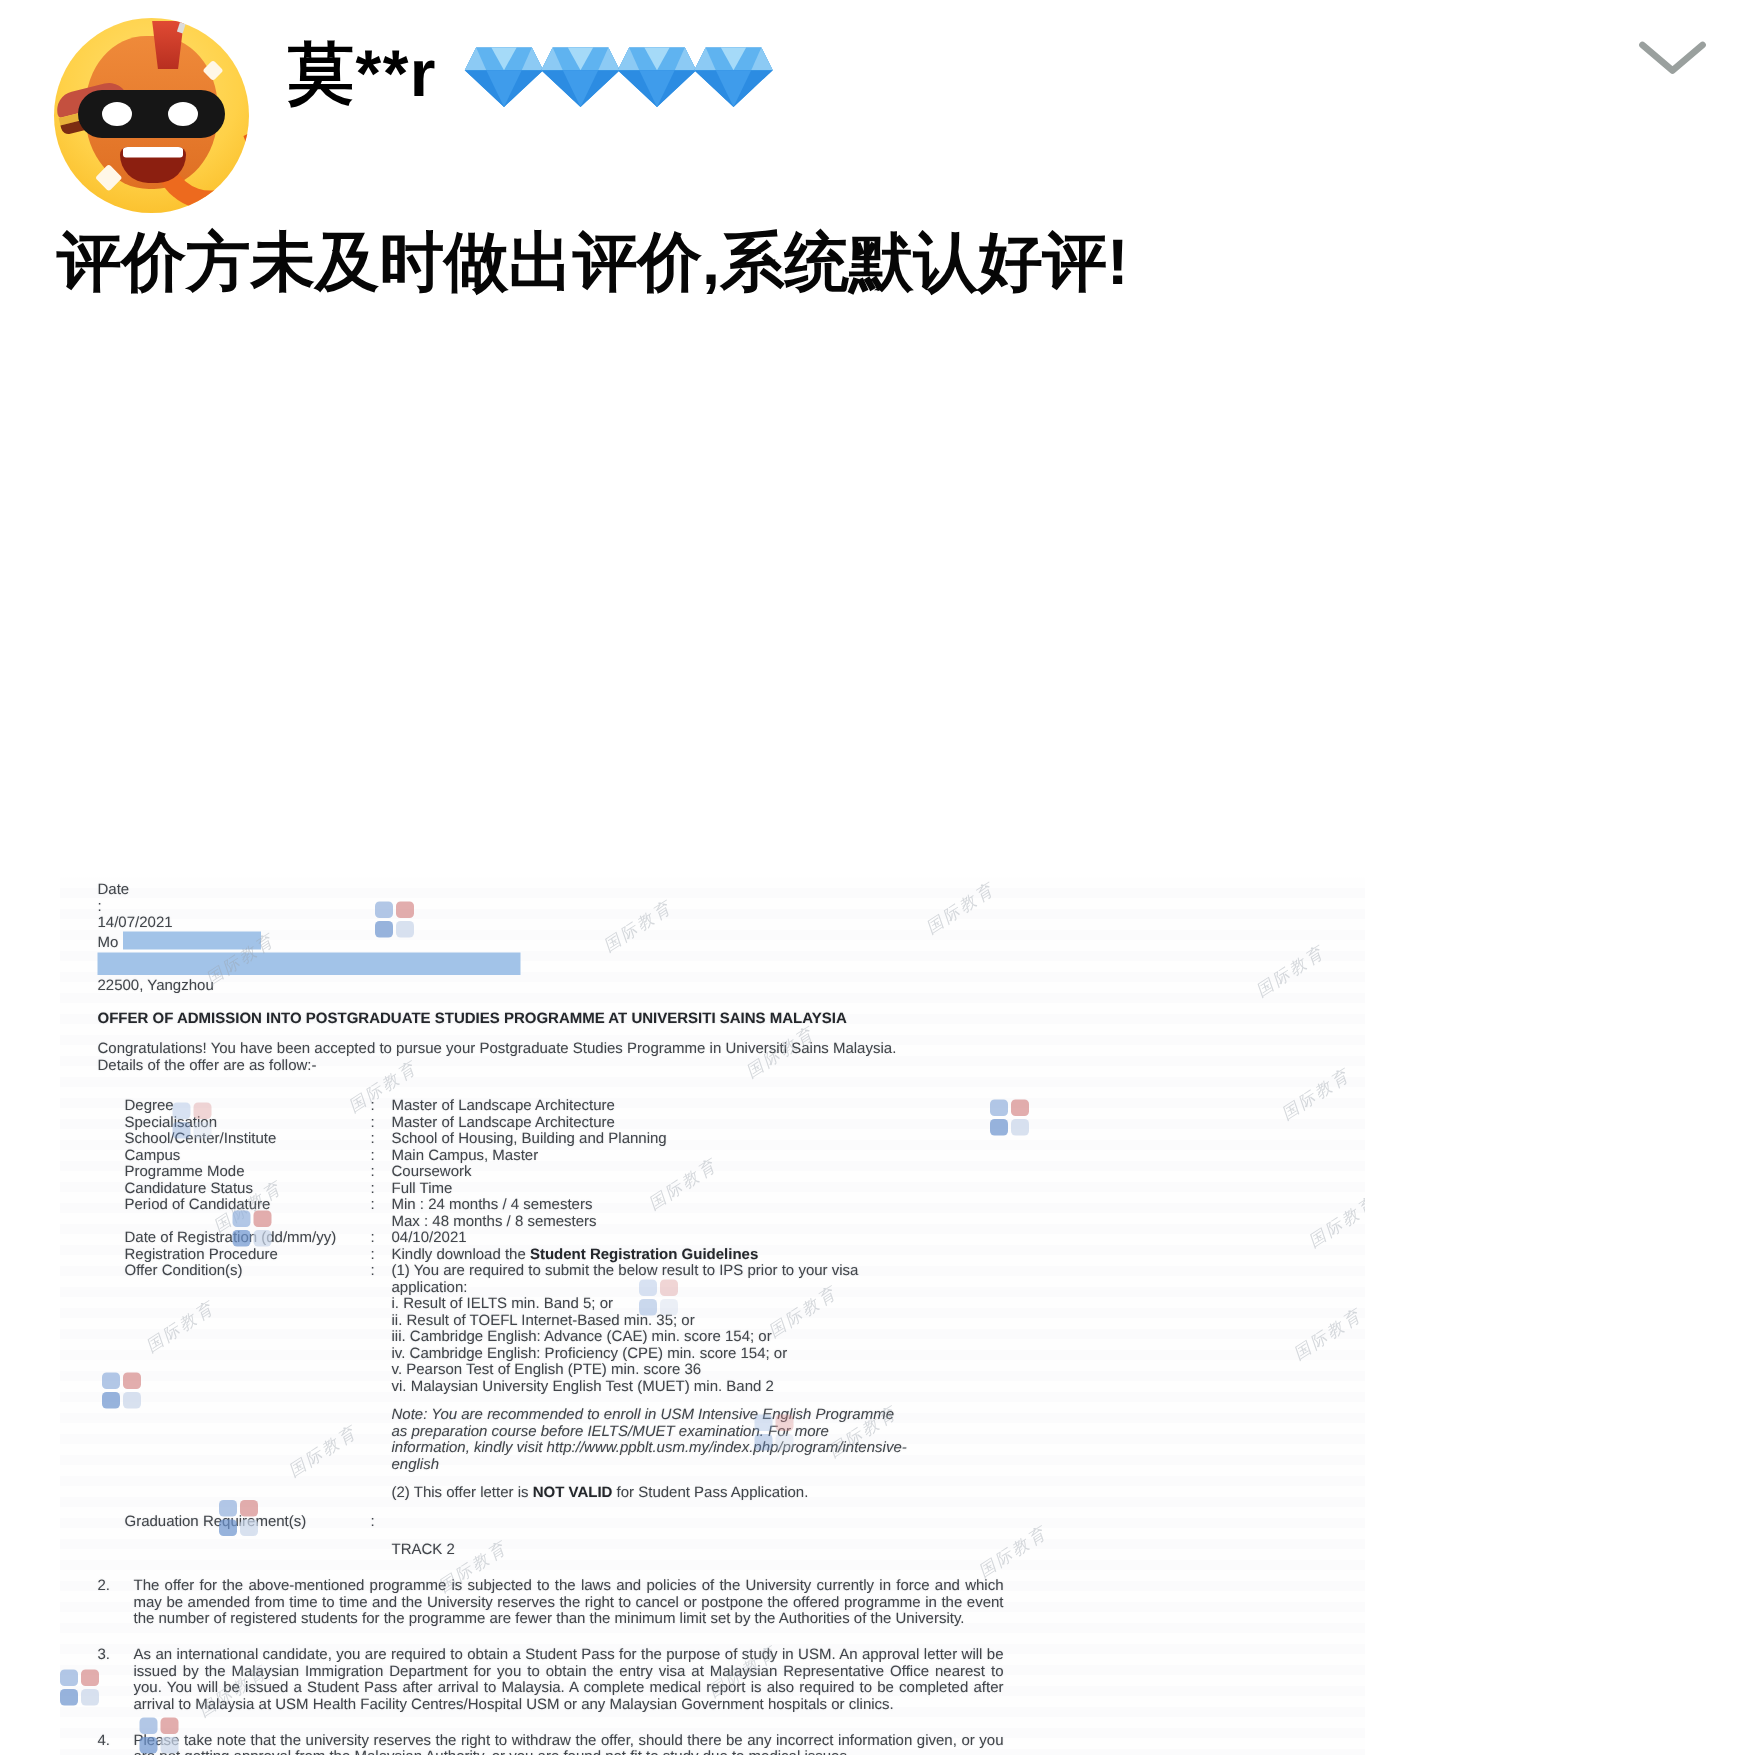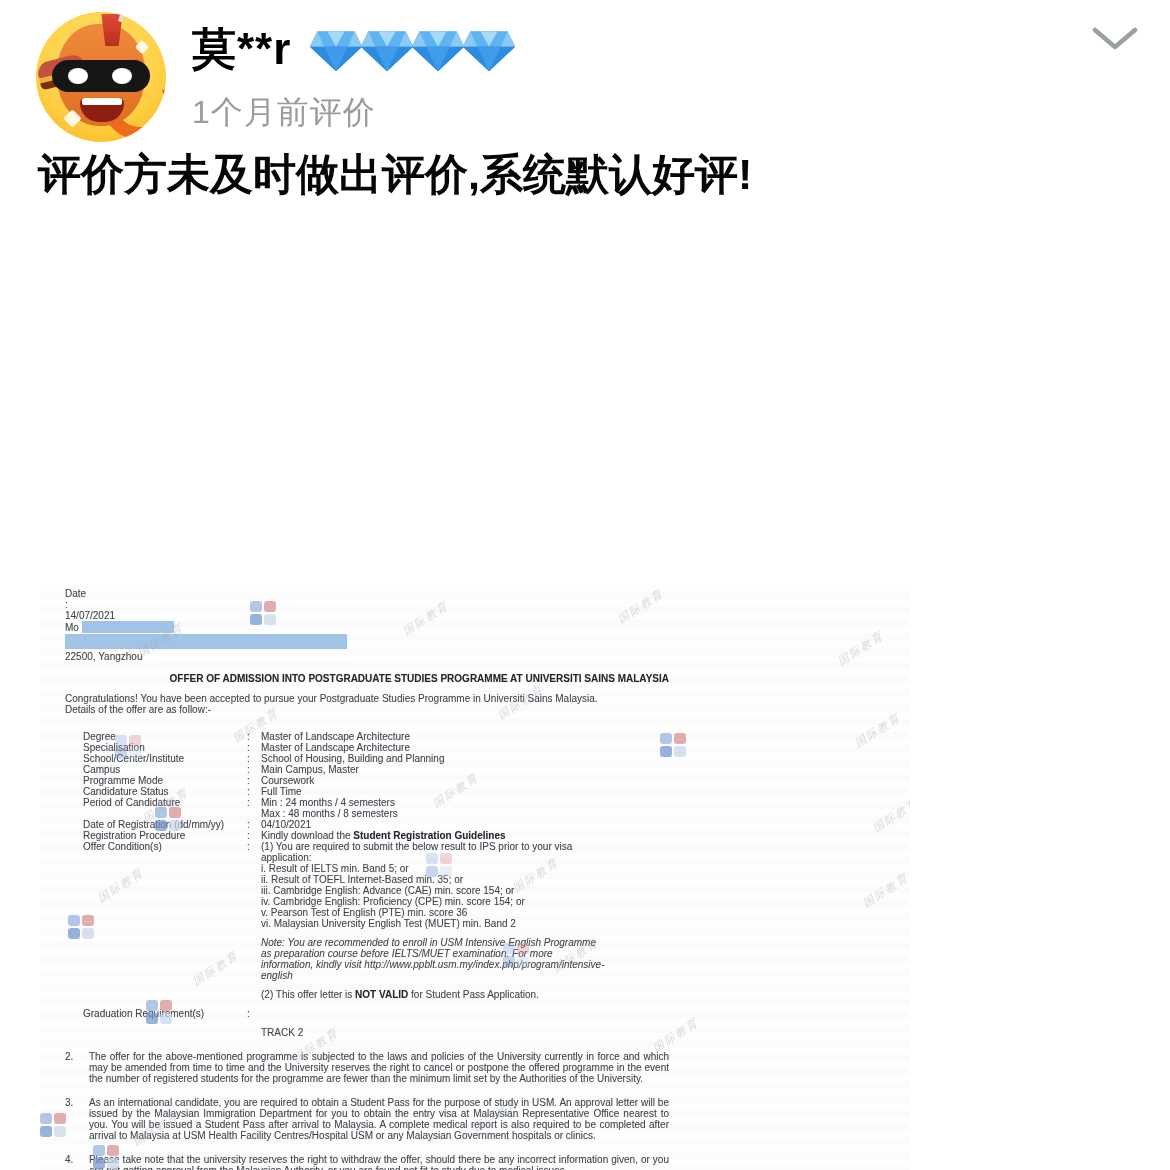--- a/index.html
+++ b/index.html
@@ -53,21 +53,21 @@
     background:repeating-linear-gradient(180deg,#fefefe 0 7px,#fbfbfc 7px 14px);
     color:#41454a; font-size:10px; line-height:11px; cursor:pointer; }
   .doc-inner { position:relative; margin-left:25px; width:604px; padding-top:3px; z-index:1;
     text-shadow:0 0 1px rgba(120,125,135,.35); }
   .addr-row { display:flex;flex-direction:column; }
   .addr-label { width:112px; flex:none; }
   .addr-sep { width:10px; flex:none; }
   .redact-inline { display:inline-block; width:92px; height:12px; background:#a2c3e8;
     vertical-align:-2px; margin-left:3px; }
   .redact-bar { width:282px; height:15px; background:#a2c3e8; margin:1px 0 2px; }
-  .doc-title { margin-top:11px; font-weight:700; color:#24272b;text-align:right; }
+  .doc-title { margin-top:11px; font-weight:700; color:#24272b; }
   .doc-intro { margin-top:9px; text-align:justify; white-space:pre-line; }
   .doc-table { margin-top:16px; margin-left:18px; }
   .doc-row { display:flex; }
   .doc-row.gap { margin-top:8px; }
   .doc-row.italic .doc-val { font-style:italic; }
   .doc-label { width:164px; flex:none; }
   .doc-colon { width:14px; flex:none; }
   .doc-val { width:404px; white-space:pre-line; }
   .doc-val b { color:#24272b; }
   .para { display:flex; margin-top:13px; width:604px; }
@@ -145,21 +145,20 @@
               <polygon points="10,4 54,4 63,22 32,51 1,22" fill="#3598e8"></polygon>
               <polygon points="10,4 54,4 63,22 1,22" fill="#5fb3f0"></polygon>
               <polygon points="22,4 42,4 32,22" fill="#a5daf8"></polygon>
               <polygon points="10,4 1,22 18,22" fill="#8ccaf4"></polygon>
               <polygon points="54,4 63,22 46,22" fill="#8ccaf4"></polygon>
               <polygon points="1,22 63,22 32,51" fill="#2c8ce2"></polygon>
               <polygon points="18,22 46,22 32,51" fill="#3f9ceb"></polygon>
             </svg>
         </span>
       </div>
-      <div class="time">1个月前评价</div>
     </div>
   </div>
 
   <div class="chevron">
     <svg width="46" height="26" viewBox="0 0 46 26">
         <polyline points="3,4 23,21 43,4" fill="none" stroke="#9aa09e" stroke-width="4.5" stroke-linecap="round" stroke-linejoin="round"></polyline>
       </svg>
   </div>
 
   <div class="review-default">评价方未及时做出评价,系统默认好评!</div>

